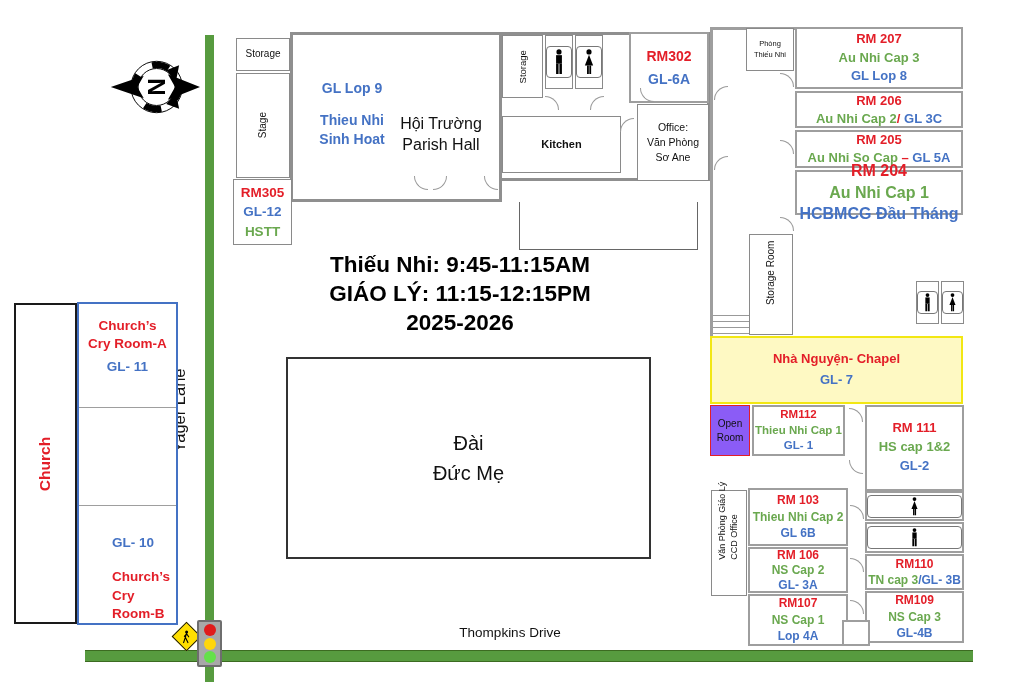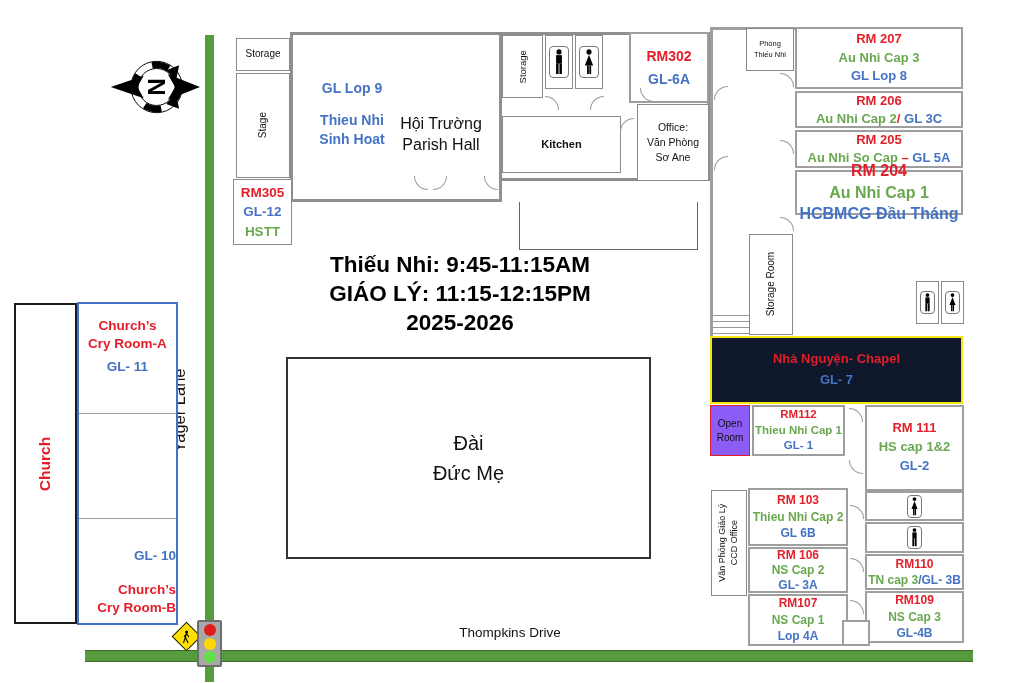--- a/index.html
+++ b/index.html
@@ -1,20 +1,20 @@
 <!DOCTYPE html>
 <html><head>
 <meta charset="utf-8">
 <style>
   html,body{margin:0;padding:0;background:#fff;}
   #canvas{position:relative;width:1024px;height:683px;background:#fff;
           font-family:"Liberation Sans",sans-serif;overflow:hidden;color:#111;}
   .abs{position:absolute;box-sizing:border-box;}
   .room{position:absolute;box-sizing:border-box;background:#fff;border:2.5px solid #9e9e9e;
-        display:flex;flex-direction:column;align-items:center;justify-content:center;
+        display:flex;flex-direction:column;justify-content:center;
         text-align:center;line-height:1.22;}
   .thin{border-width:1.3px;border-color:#8a8a8a;}
   .outline{position:absolute;box-sizing:border-box;border:3px solid #8f8f8f;background:#fff;}
   .b{font-weight:bold;}
   .red{color:#e31e28;}
   .blue{color:#4472c4;}
   .green{color:#6aa84f;}
   .vrot{transform:rotate(-90deg);white-space:nowrap;}
   .lbl{position:absolute;text-align:center;box-sizing:border-box;}
   .door{position:absolute;width:13px;height:13px;border-left:1.4px solid #9a9a9a;
@@ -71,21 +71,21 @@
   </div>
 
   <div class="abs" style="left:77px;top:302px;width:101px;height:323px;border:2.5px solid #4472c4;background:#fff;
               display:flex;flex-direction:column;">
     <div style="height:110px;border-bottom:1px solid #9e9e9e;box-sizing:border-box;text-align:center;padding-top:13px;line-height:1.35;">
       <div class="b red" style="font-size:13.5px;">Church’s</div>
       <div class="b red" style="font-size:13.5px;">Cry Room-A</div>
       <div class="b blue" style="font-size:13.5px;margin-top:5px;">GL- 11</div>
     </div>
     <div style="height:105px;border-bottom:1px solid #9e9e9e;box-sizing:border-box;"></div>
-    <div style="flex:1;text-align:right;padding-top:28px;line-height:1.35;">
+    <div style="flex:1;text-align:left;padding-top:28px;line-height:1.35;padding-left:33px;">
       <div class="b blue" style="font-size:13.5px;">GL- 10</div>
       <div class="b red" style="font-size:13.5px;margin-top:16px;">Church’s</div>
       <div class="b red" style="font-size:13.5px;">Cry Room-B</div>
     </div>
   </div>
 
   <div class="outline" style="left:290px;top:32px;width:212px;height:170px;"></div>
   <div class="outline" style="left:499px;top:32px;width:211px;height:149px;"></div>
 
   <div class="room thin" style="left:236px;top:38px;width:54px;height:33px;font-size:10px;">
@@ -207,21 +207,21 @@
   <div class="room thin" style="left:941px;top:281px;width:23px;height:43px;">
     <span class="wcframe" style="padding:1px 2px;">
       <svg width="9" height="19" viewBox="0 0 14 30" fill="#000">
         <circle cx="7" cy="3.2" r="3"></circle>
           <path d="M7 6.5 L11.8 19 H2.2 Z"></path>
         <path d="M4.7 19h2.1v10H4.7zM7.4 19h2.1v10H7.4z"></path>
       </svg>
     </span>
   </div>
 
-  <div class="abs" style="left:710px;top:336px;width:253px;height:68px;border:2.5px solid #f2e713;background:#0f172a;
+  <div class="abs" style="left:710px;top:336px;width:253px;height:68px;border:2.5px solid #f2e713;background:#fef9c3;
               display:flex;flex-direction:column;align-items:center;justify-content:center;
               text-align:center;line-height:1.6;font-size:13px;">
     <div class="b red">Nhà Nguyện- Chapel</div>
     <div class="b blue">GL- 7</div>
   </div>
 
   <div class="abs" style="left:710px;top:405px;width:40px;height:51px;border:1.5px solid #e31e28;background:#8b5cf6;
               display:flex;flex-direction:column;align-items:center;justify-content:center;
               font-size:10px;line-height:1.4;text-align:center;">
     <div>Open</div>

